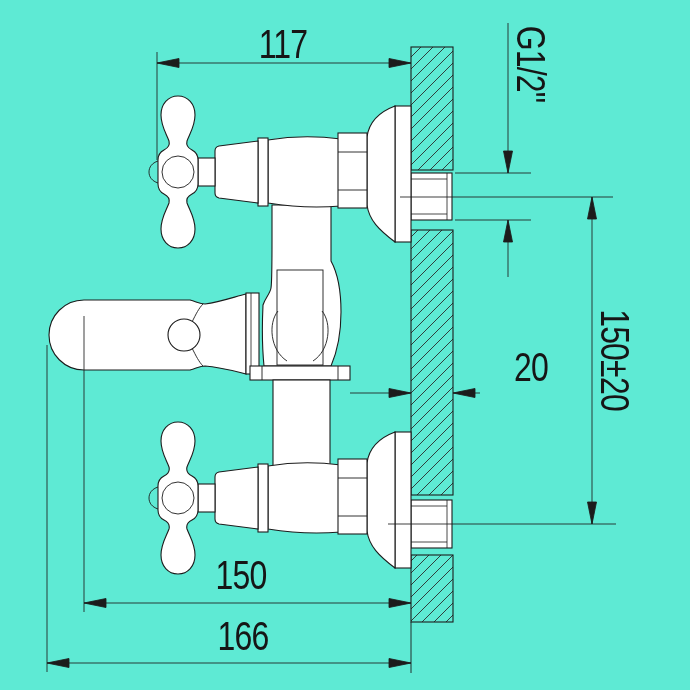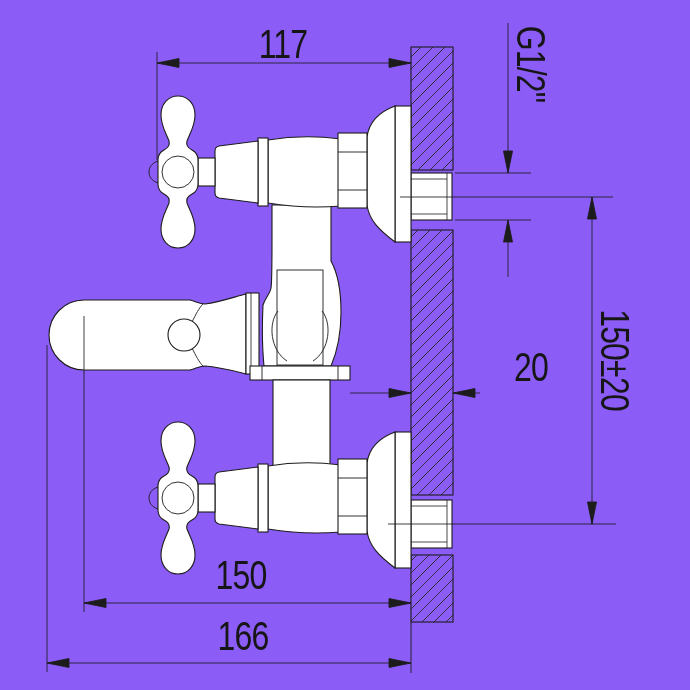--- a/index.html
+++ b/index.html
@@ -1,16 +1,16 @@
 <!DOCTYPE html>
 <html><head>
 <meta charset="utf-8">
 <style>
   html,body{margin:0;padding:0;background:#ffffff;}
-  .page{position:relative;width:690px;height:690px;background:#8b5cf6;overflow:hidden;
+  .page{position:relative;width:690px;height:690px;background:#5eead4;overflow:hidden;
         font-family:"Liberation Sans", sans-serif;}
   svg text{font-family:"Liberation Sans", sans-serif;fill:#161616;}
   .dim-txt{font-size:40px;letter-spacing:-1px;}
 </style>
 </head>
 <body>
 
 <div class="page">
 <svg width="690" height="690" viewBox="0 0 690 690">
   <defs>

